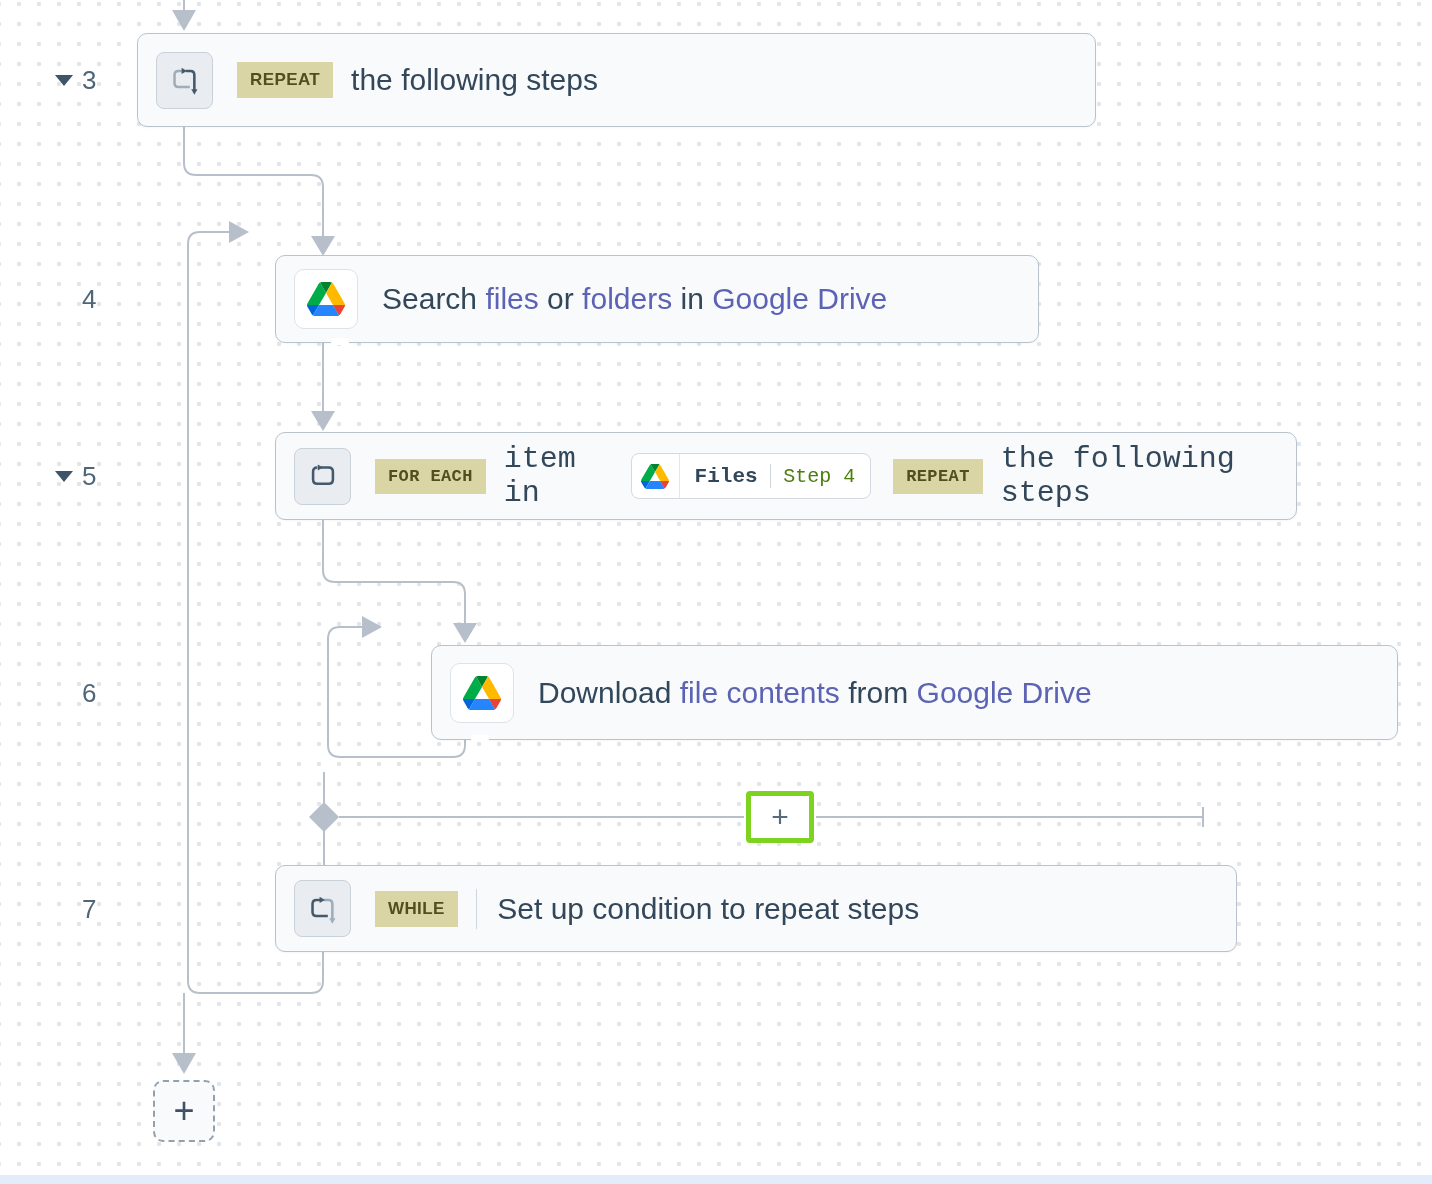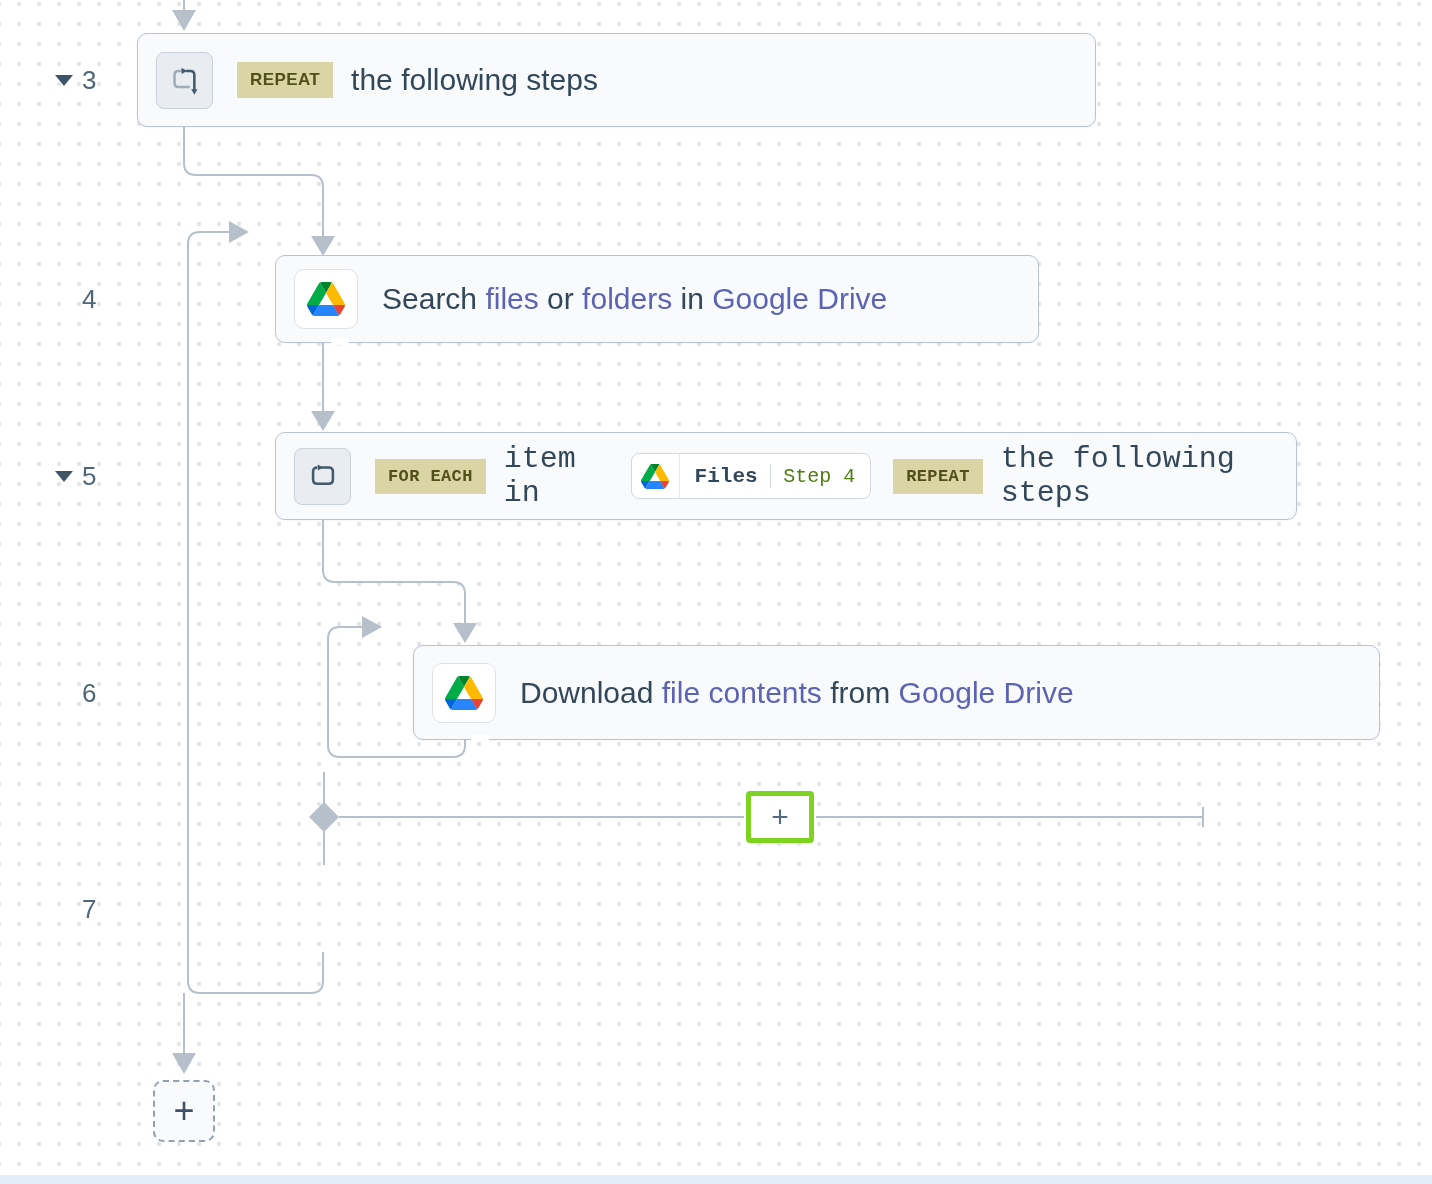--- a/index.html
+++ b/index.html
@@ -223,39 +223,52 @@
         </svg>
       </span>
       <span class="chip-label">Files</span>
       <span class="chip-divider"></span>
       <span class="chip-step">Step 4</span>
     </span>
     <span class="badge ml">REPEAT</span>
     <span class="step-text">the following steps</span>
   </div>
 
-  <div class="step-box" style="left:413px;top:645px;width:967px;height:95px;">
+  <div class="step-box" style="left:431px;top:645px;width:967px;height:95px;">
     <div class="app-icon-tile">
       <svg width="38" height="34" viewBox="0 0 87.3 78">
         <path fill="#0066da" d="m6.6 66.85 3.85 6.65c.8 1.4 1.95 2.5 3.3 3.3l13.75-23.8h-27.5c0 1.55.4 3.1 1.2 4.5z"></path>
         <path fill="#00ac47" d="m43.65 25-13.75-23.8c-1.35.8-2.5 1.9-3.3 3.3l-25.4 44a9.06 9.06 0 0 0-1.2 4.5h27.5z"></path>
         <path fill="#ea4335" d="m73.55 76.8c1.35-.8 2.5-1.9 3.3-3.3l1.6-2.75 7.65-13.25c.8-1.4 1.2-2.95 1.2-4.5h-27.5l5.85 11.5z"></path>
         <path fill="#00832d" d="m43.65 25 13.75-23.8c-1.35-.8-2.9-1.2-4.5-1.2h-18.5c-1.6 0-3.15.45-4.5 1.2z"></path>
         <path fill="#2684fc" d="m59.8 53h-32.3l-13.75 23.8c1.35.8 2.9 1.2 4.5 1.2h50.8c1.6 0 3.15-.45 4.5-1.2z"></path>
         <path fill="#ffba00" d="m73.4 26.5-12.7-22c-.8-1.4-1.95-2.5-3.3-3.3l-13.75 23.8 16.15 28h27.45c0-1.55-.4-3.1-1.2-4.5z"></path>
       </svg>
     </div>
     <span class="step-text"><span>Download </span><span class="link">file contents</span><span> from </span><span class="link">Google Drive</span></span>
   </div>
   <div class="notch" style="left:471px;top:735px;"></div>
 
   <div class="insert-plus-btn">
     <span>+</span>
   </div>
 
+  <div class="step-box" style="left:275px;top:865px;width:962px;height:87px;">
+    <div class="loop-icon-btn">
+      <svg width="34" height="34" viewBox="0 0 24 24">
+        <path d="M10,5.6 H7.4 Q4.6,5.6 4.6,8.4 V14.2 Q4.6,17 7.4,17 H15.4" fill="none" stroke="#44596c" stroke-width="1.8"></path>
+        <path d="M12.6,5.6 H15.8 Q18.6,5.6 18.6,8.4 V19.2" fill="none" stroke="#9fadbb" stroke-width="1.8"></path>
+        <polygon points="9.6,3.4 9.6,7.8 13.4,5.6" fill="#44596c"></polygon>
+        <polygon points="16.4,18.6 20.8,18.6 18.6,22.4" fill="#9fadbb"></polygon>
+      </svg>
+    </div>
+    <span class="badge">WHILE</span>
+    <span class="v-divider"></span>
+    <span class="step-text">Set up condition to repeat steps</span>
+  </div>
 
   <div class="add-step-btn">
     <span>+</span>
   </div>
 
   <div class="bottom-strip"></div>
 
 </div>
 
 </body></html>

